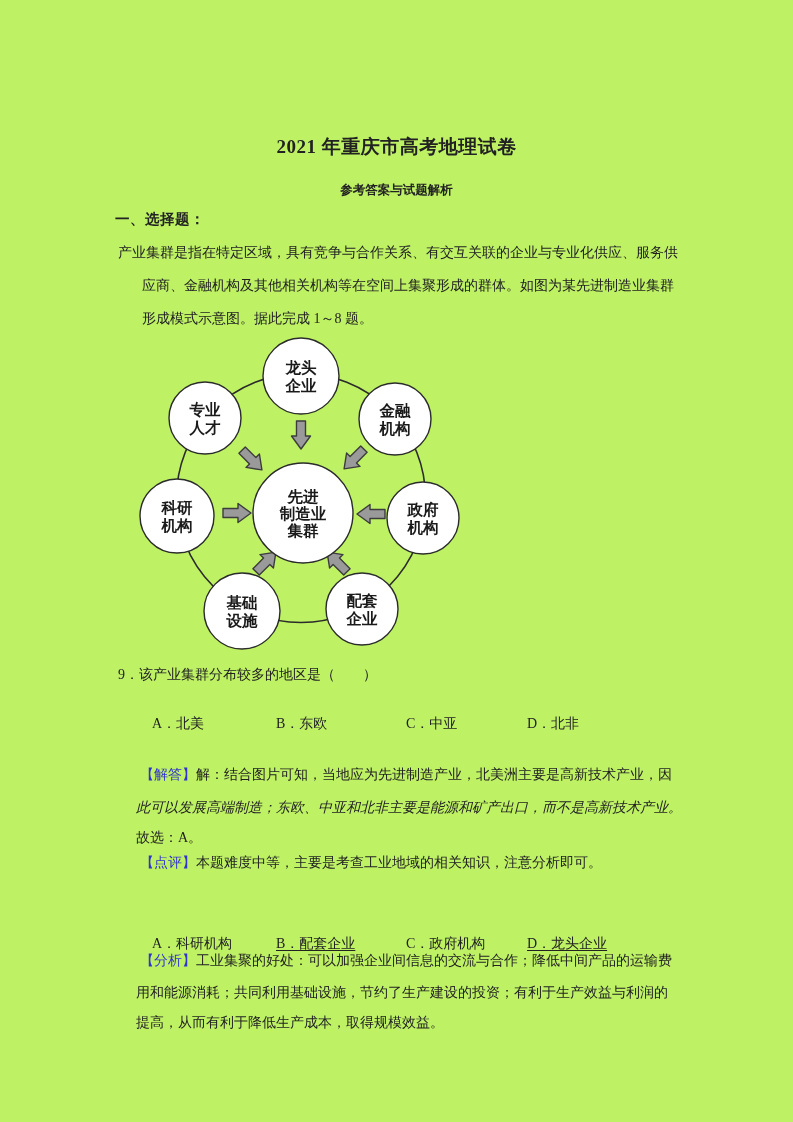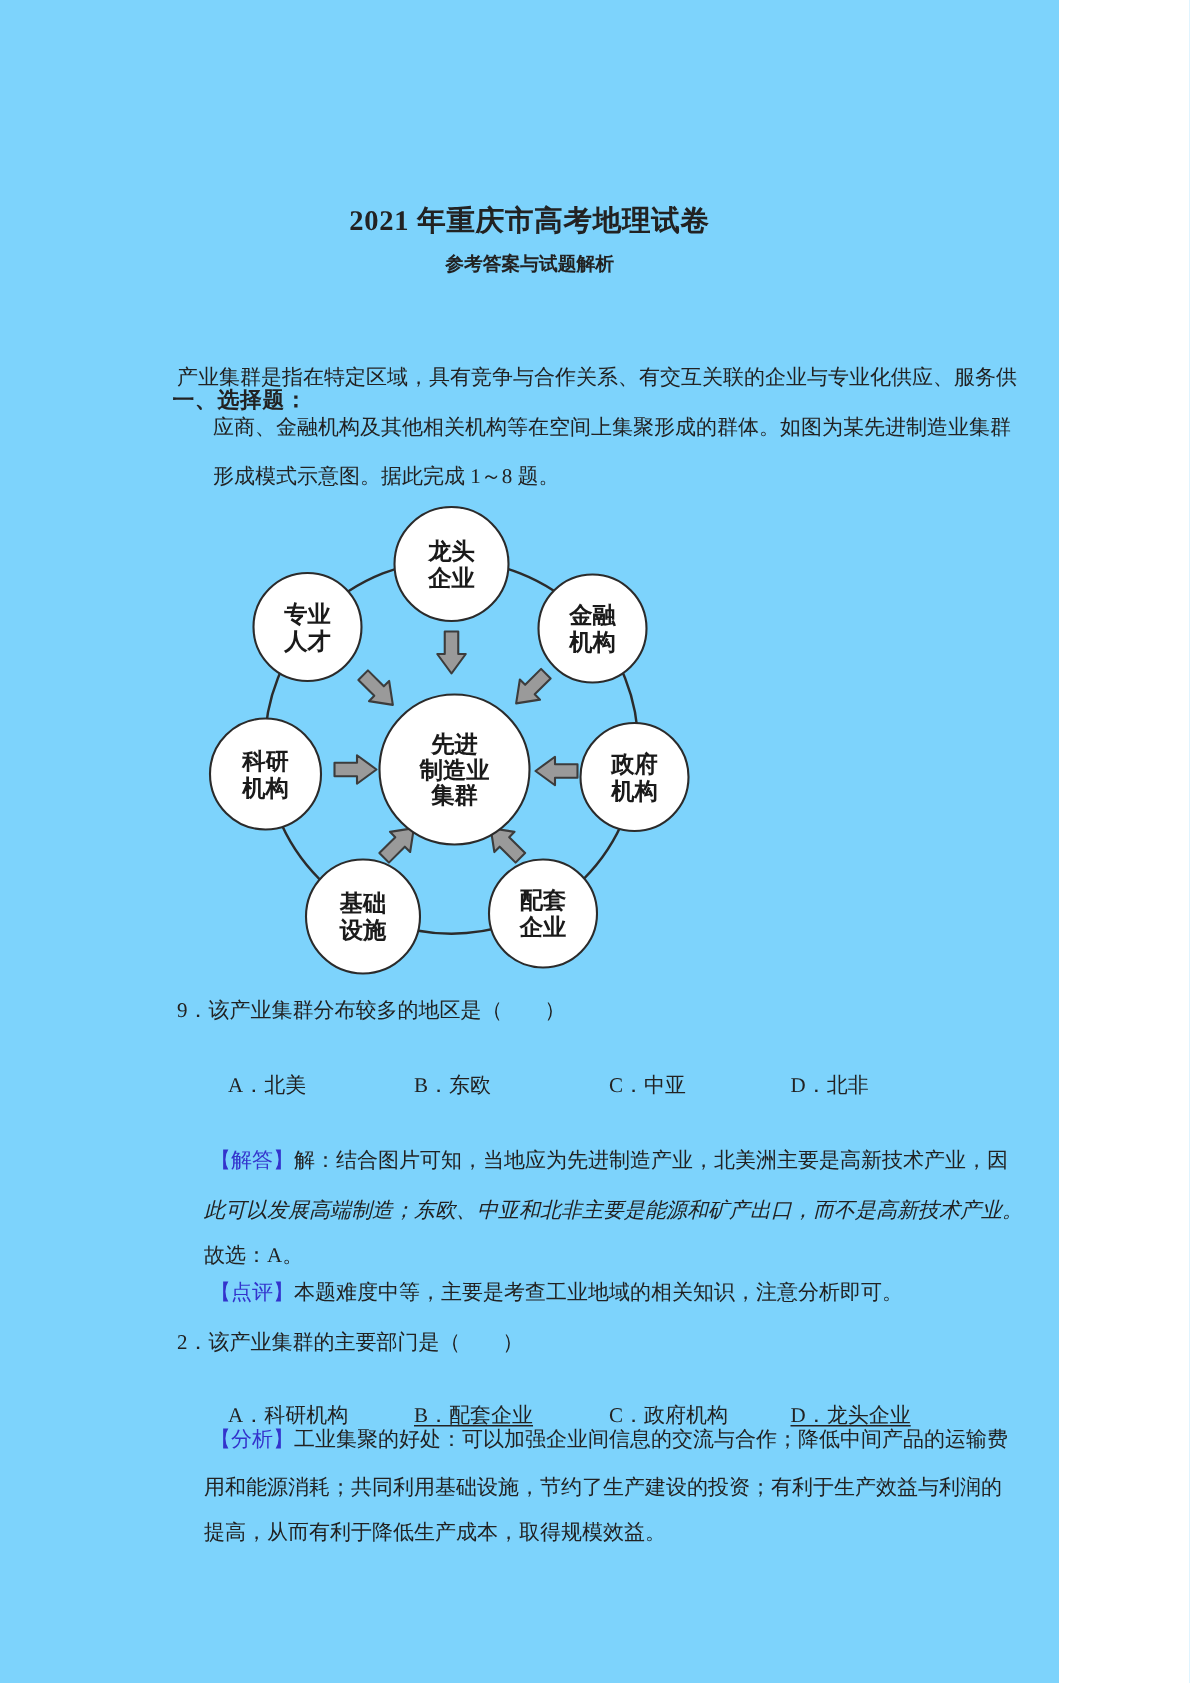--- a/index.html
+++ b/index.html
@@ -1,33 +1,33 @@
 <!DOCTYPE html>
 <html><head>
 <meta charset="utf-8">
 <style>
   html,body{margin:0;padding:0;background:#fff;}
   .page{
     position:relative;
-    width:706px;height:1122px;
-    background:#7dd3fc;
+    width:793px;height:1122px;
+    background:#bef264;
     font-family:"Liberation Serif","DejaVu Serif",serif;
     color:#222222;
     overflow:hidden;
   }
   .line{position:absolute;white-space:pre;font-size:14px;line-height:20px;}
   .title{
     position:absolute;left:0;width:100%;text-align:center;
     font-size:19px;font-weight:bold;letter-spacing:.5px;
   }
   .subtitle{
     position:absolute;left:0;width:100%;text-align:center;
     font-size:12.5px;font-weight:bold;
   }
-  .section{font-weight:bold;font-size:14.5px;letter-spacing:.5px;margin-top:48px;}
+  .section{font-weight:bold;font-size:14.5px;letter-spacing:.5px;}
   .opts{position:absolute;font-size:14px;white-space:pre;}
   .opt{display:inline-block;}
   .opt.w1{width:124px;}
   .opt.w2{width:130px;}
   .opt.w3{width:121px;}
   .u{text-decoration:underline;text-underline-offset:2px;}
   .blabel{color:#3333cc;}
   svg text{
     font-family:"Liberation Serif","DejaVu Serif",serif;
     font-weight:600;fill:#1a1a1a;font-size:15.5px;
@@ -35,21 +35,21 @@
   .node-circle{fill:#ffffff;stroke:#2b2b2b;stroke-width:1.4;}
   .big-circle{fill:none;stroke:#2b2b2b;stroke-width:1.6;}
   .arrow{fill:#9a9a9a;stroke:#3c3c3c;stroke-width:1.4;stroke-linejoin:round;}
 </style>
 </head>
 <body>
 
 <div class="page">
 
   <div class="title" style="top:134px;">2021 年重庆市高考地理试卷</div>
-  <div class="subtitle" style="top:168px;">参考答案与试题解析</div>
+  <div class="subtitle" style="top:182px;">参考答案与试题解析</div>
 
   <div class="line section" style="top:209px;left:115px;">一、选择题：</div>
 
   <div class="line" style="top:276px;left:142px;">应商、金融机构及其他相关机构等在空间上集聚形成的群体。如图为某先进制造业集群</div>
   <div class="line" style="top:243px;left:118px;">产业集群是指在特定区域，具有竞争与合作关系、有交互关联的企业与专业化供应、服务供</div>
   <div class="line" style="top:309px;left:142px;">形成模式示意图。据此完成 1～8 题。</div>
 
   <svg style="position:absolute;left:138px;top:336px;" width="330" height="318" viewBox="0 0 330 318">
 
     <circle class="big-circle" cx="163" cy="162" r="124.5"></circle>
@@ -114,21 +114,20 @@
     <span class="opt w1">A．北美</span><span class="opt w2">B．东欧</span><span class="opt w3">C．中亚</span><span class="opt">D．北非</span>
   </div>
 
 
   <div class="line" style="top:765px;left:140px;"><span class="blabel">【解答】</span><span>解：结合图片可知，当地应为先进制造产业，北美洲主要是高新技术产业，因</span></div>
   <div class="line" style="top:798px;left:136px;font-style:italic;">此可以发展高端制造；东欧、中亚和北非主要是能源和矿产出口，而不是高新技术产业。</div>
   <div class="line" style="top:828px;left:136px;">故选：A。</div>
 
   <div class="line" style="top:853px;left:140px;"><span class="blabel">【点评】</span><span>本题难度中等，主要是考查工业地域的相关知识，注意分析即可。</span></div>
 
-  <div class="line" style="top:886px;left:118px;">2．该产业集群的主要部门是（　　）</div>
 
   <div class="opts" style="top:919px;left:138px;">
     <span class="opt w1">A．科研机构</span><span class="opt w2 u">B．配套企业</span><span class="opt w3">C．政府机构</span><span class="opt u">D．龙头企业</span>
   </div>
 
   <div class="line" style="top:951px;left:140px;"><span class="blabel">【分析】</span><span>工业集聚的好处：可以加强企业间信息的交流与合作；降低中间产品的运输费</span></div>
   <div class="line" style="top:983px;left:136px;">用和能源消耗；共同利用基础设施，节约了生产建设的投资；有利于生产效益与利润的</div>
   <div class="line" style="top:1013px;left:136px;">提高，从而有利于降低生产成本，取得规模效益。</div>
 
 </div>

